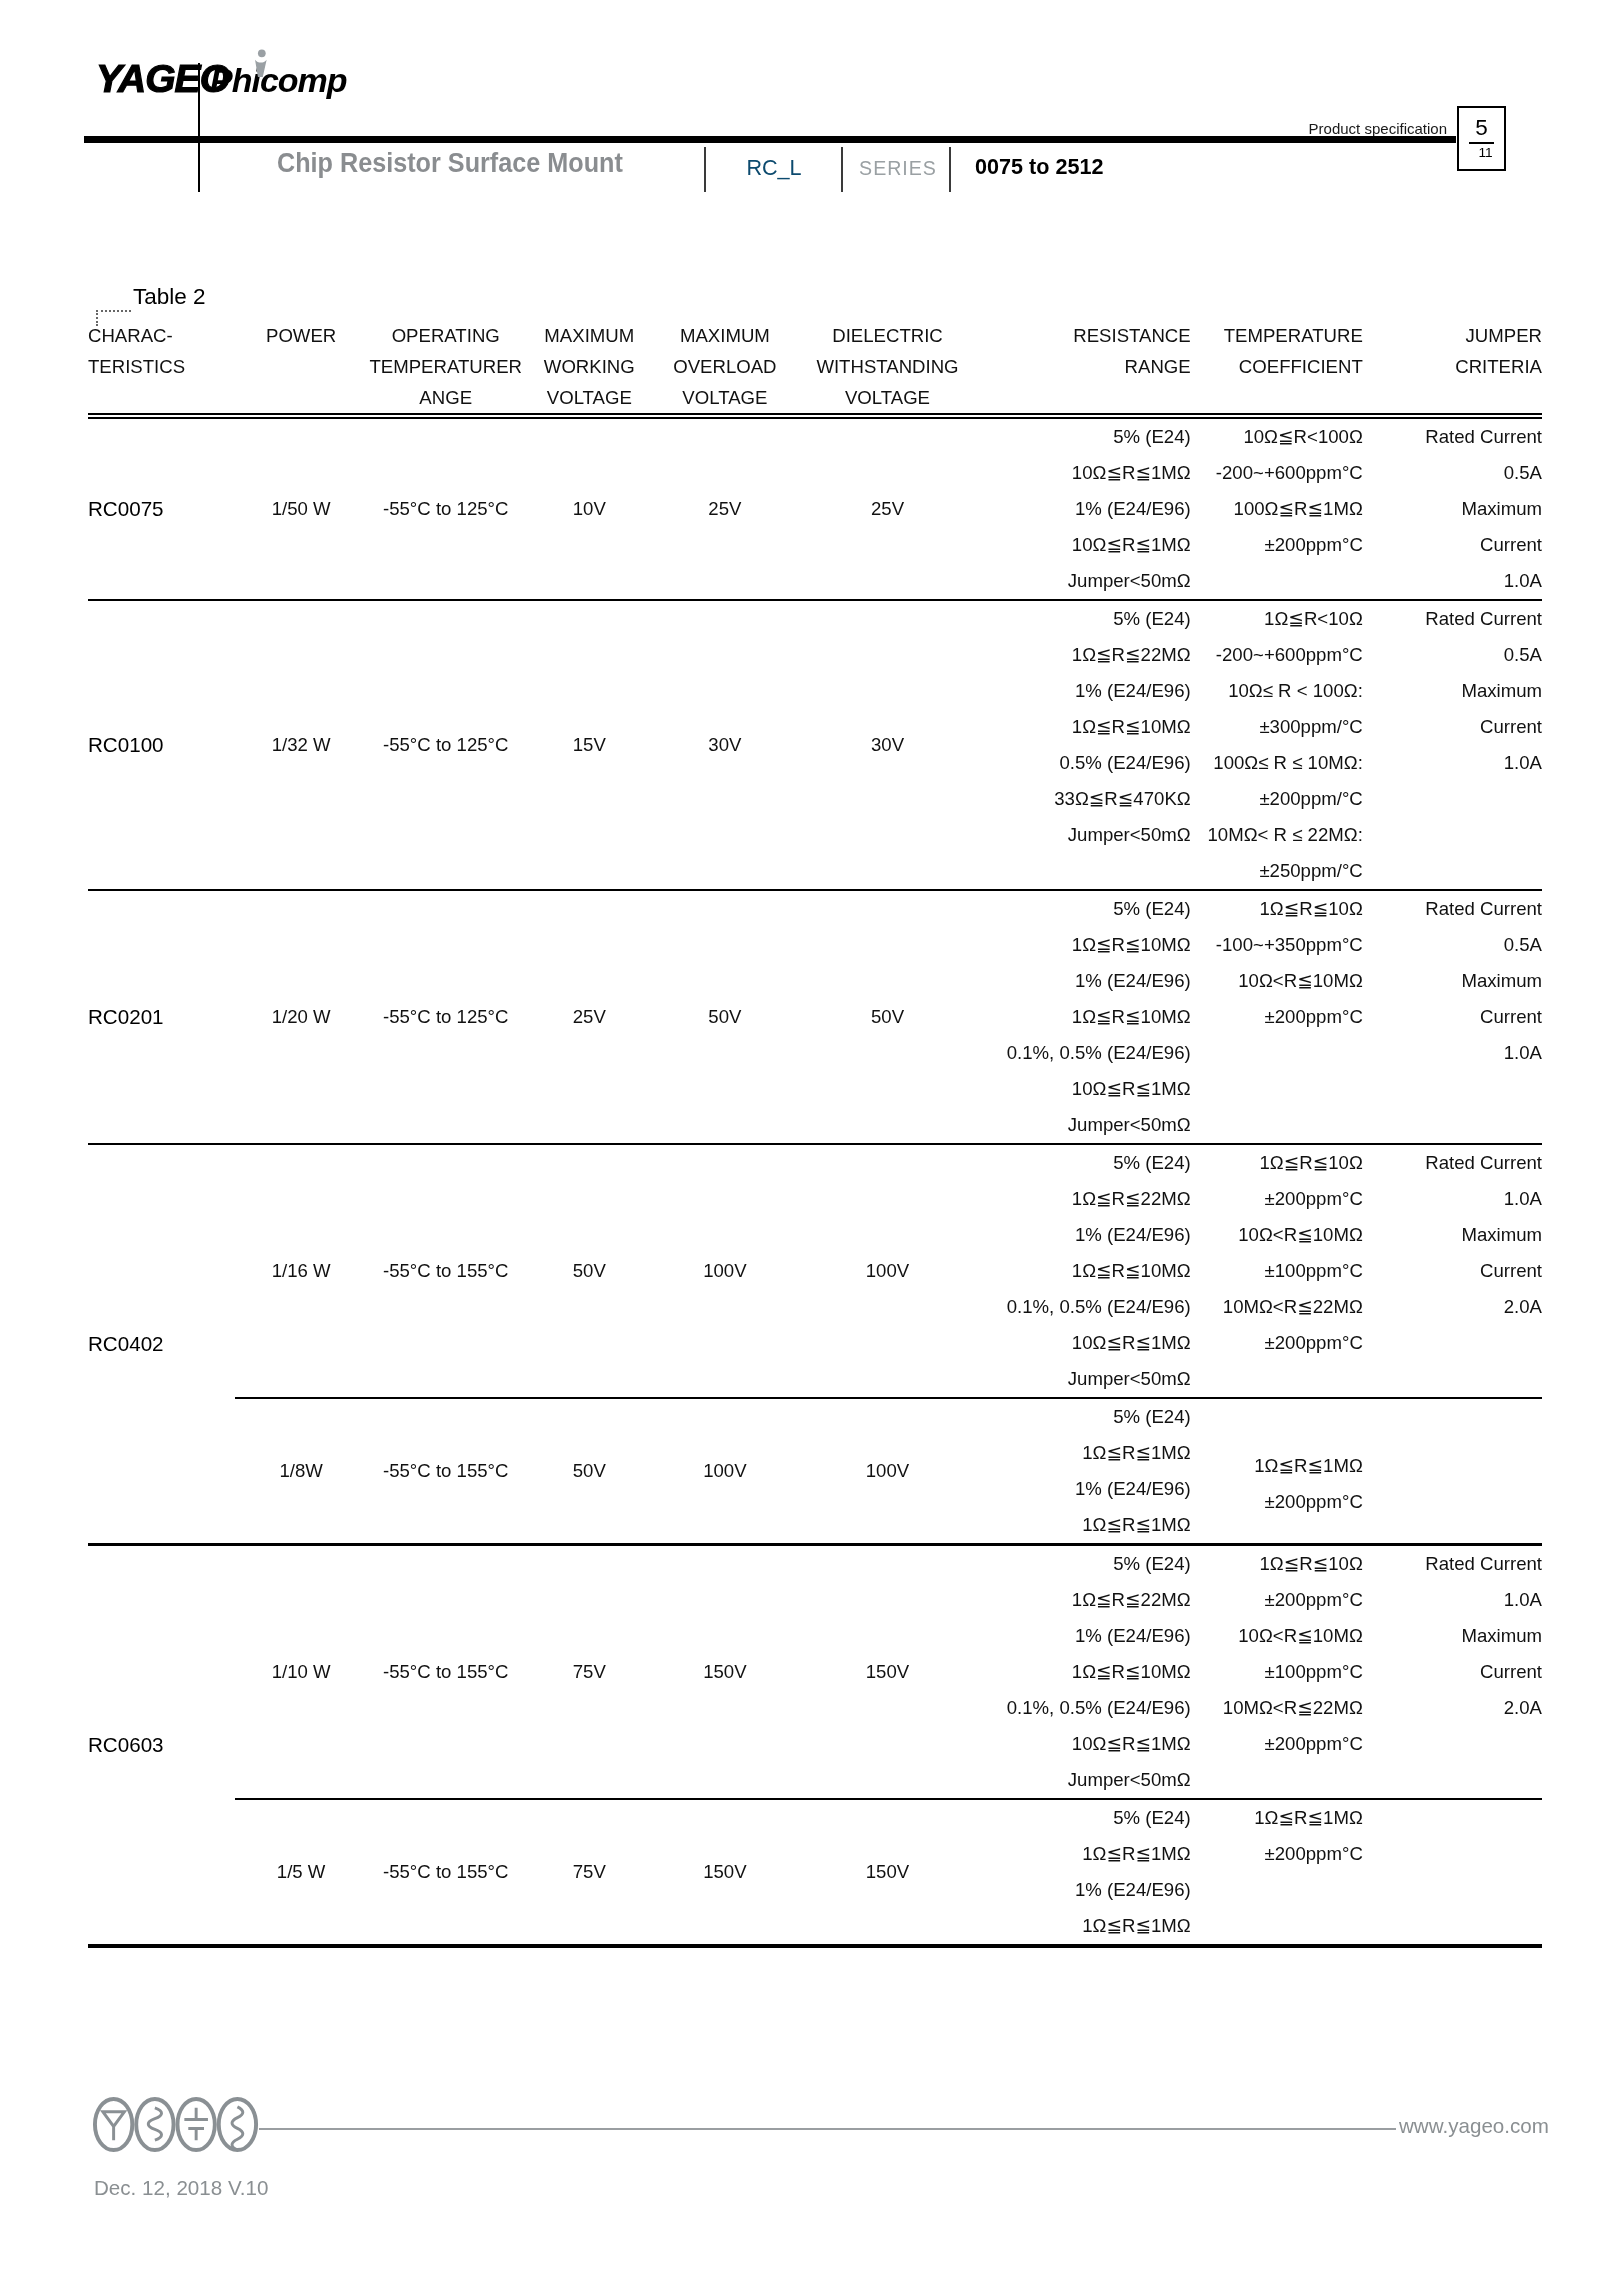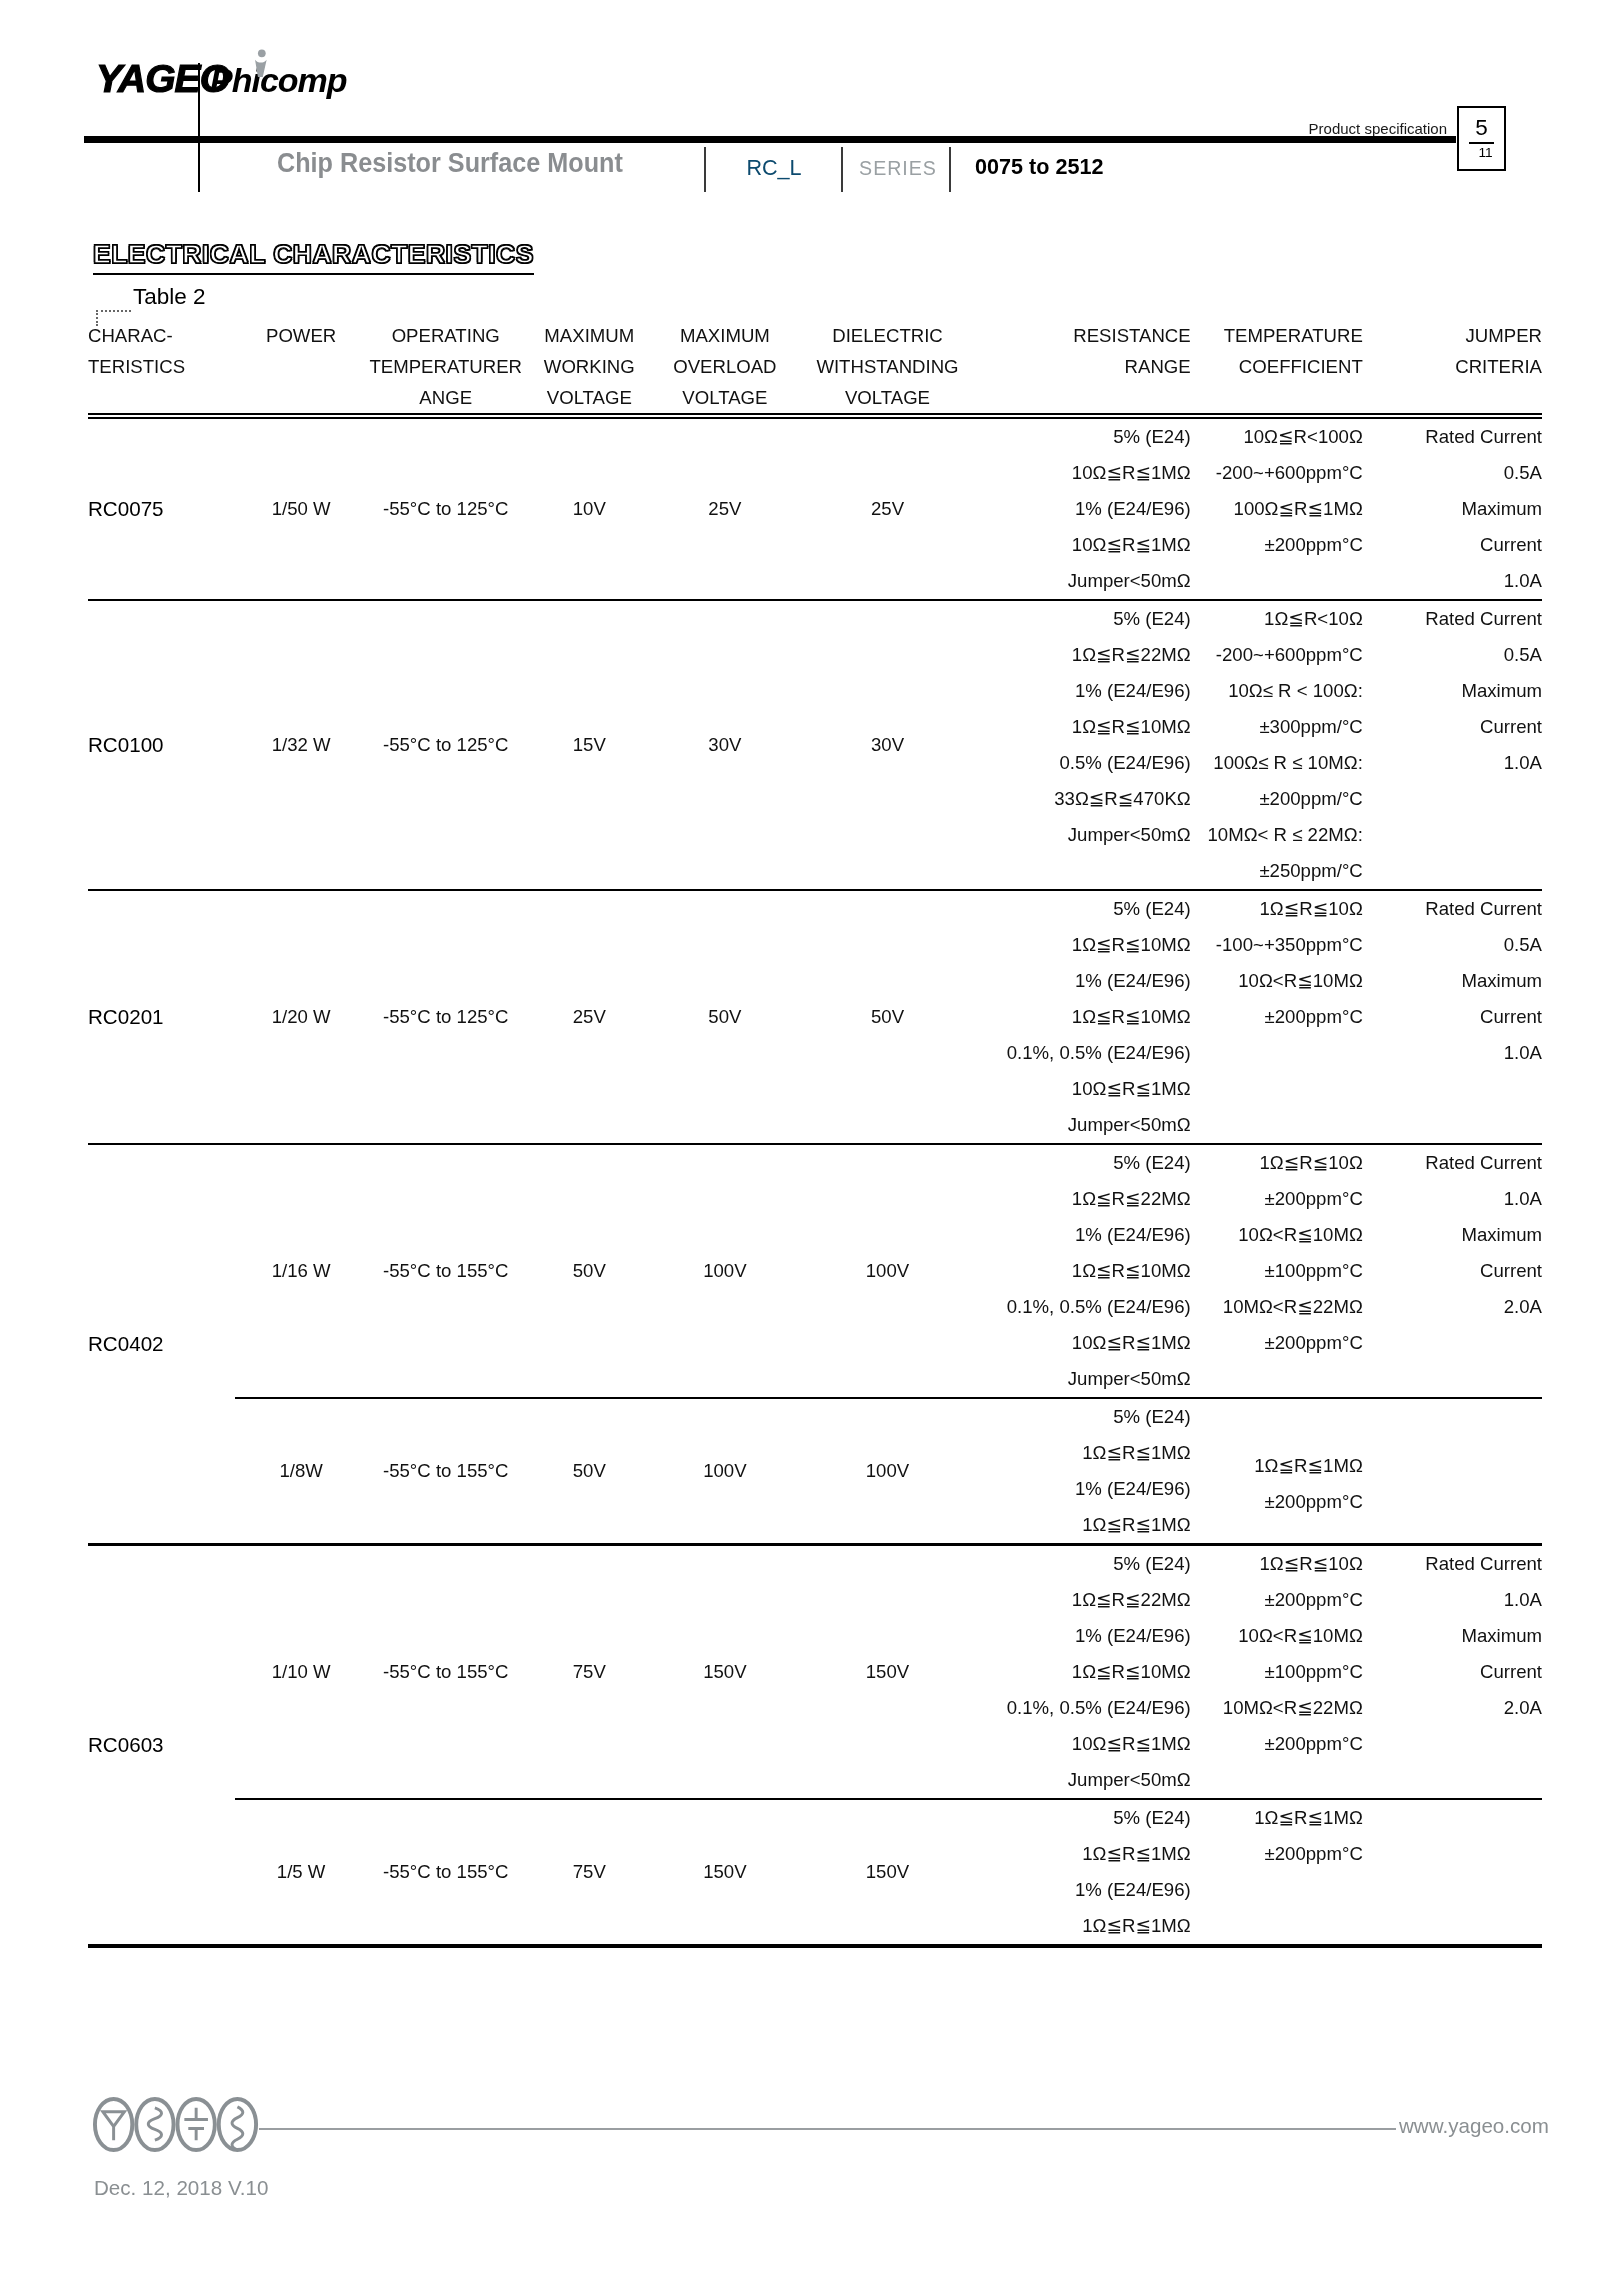--- a/index.html
+++ b/index.html
@@ -81,21 +81,20 @@
   </div>
   <div class="rule-thick"></div>
   <div class="doc-title">Chip Resistor Surface Mount</div>
   <div class="vsep" style="left:704px;"></div>
   <div class="series-code">RC_L</div>
   <div class="vsep" style="left:841px;"></div>
   <div class="series-word">SERIES</div>
   <div class="vsep" style="left:949px;"></div>
   <div class="series-range">0075 to 2512</div>
 
-  <div class="section-title">ELECTRICAL CHARACTERISTICS</div>
   <div class="tbl-bracket"></div>
   <div class="tbl-caption">Table 2</div>
 
   <div class="tbl-wrap">
     <table class="spec">
         <colgroup>
           <col style="width: 147px;">
           <col style="width: 132px;">
           <col style="width: 157px;">
           <col style="width: 130px;">

